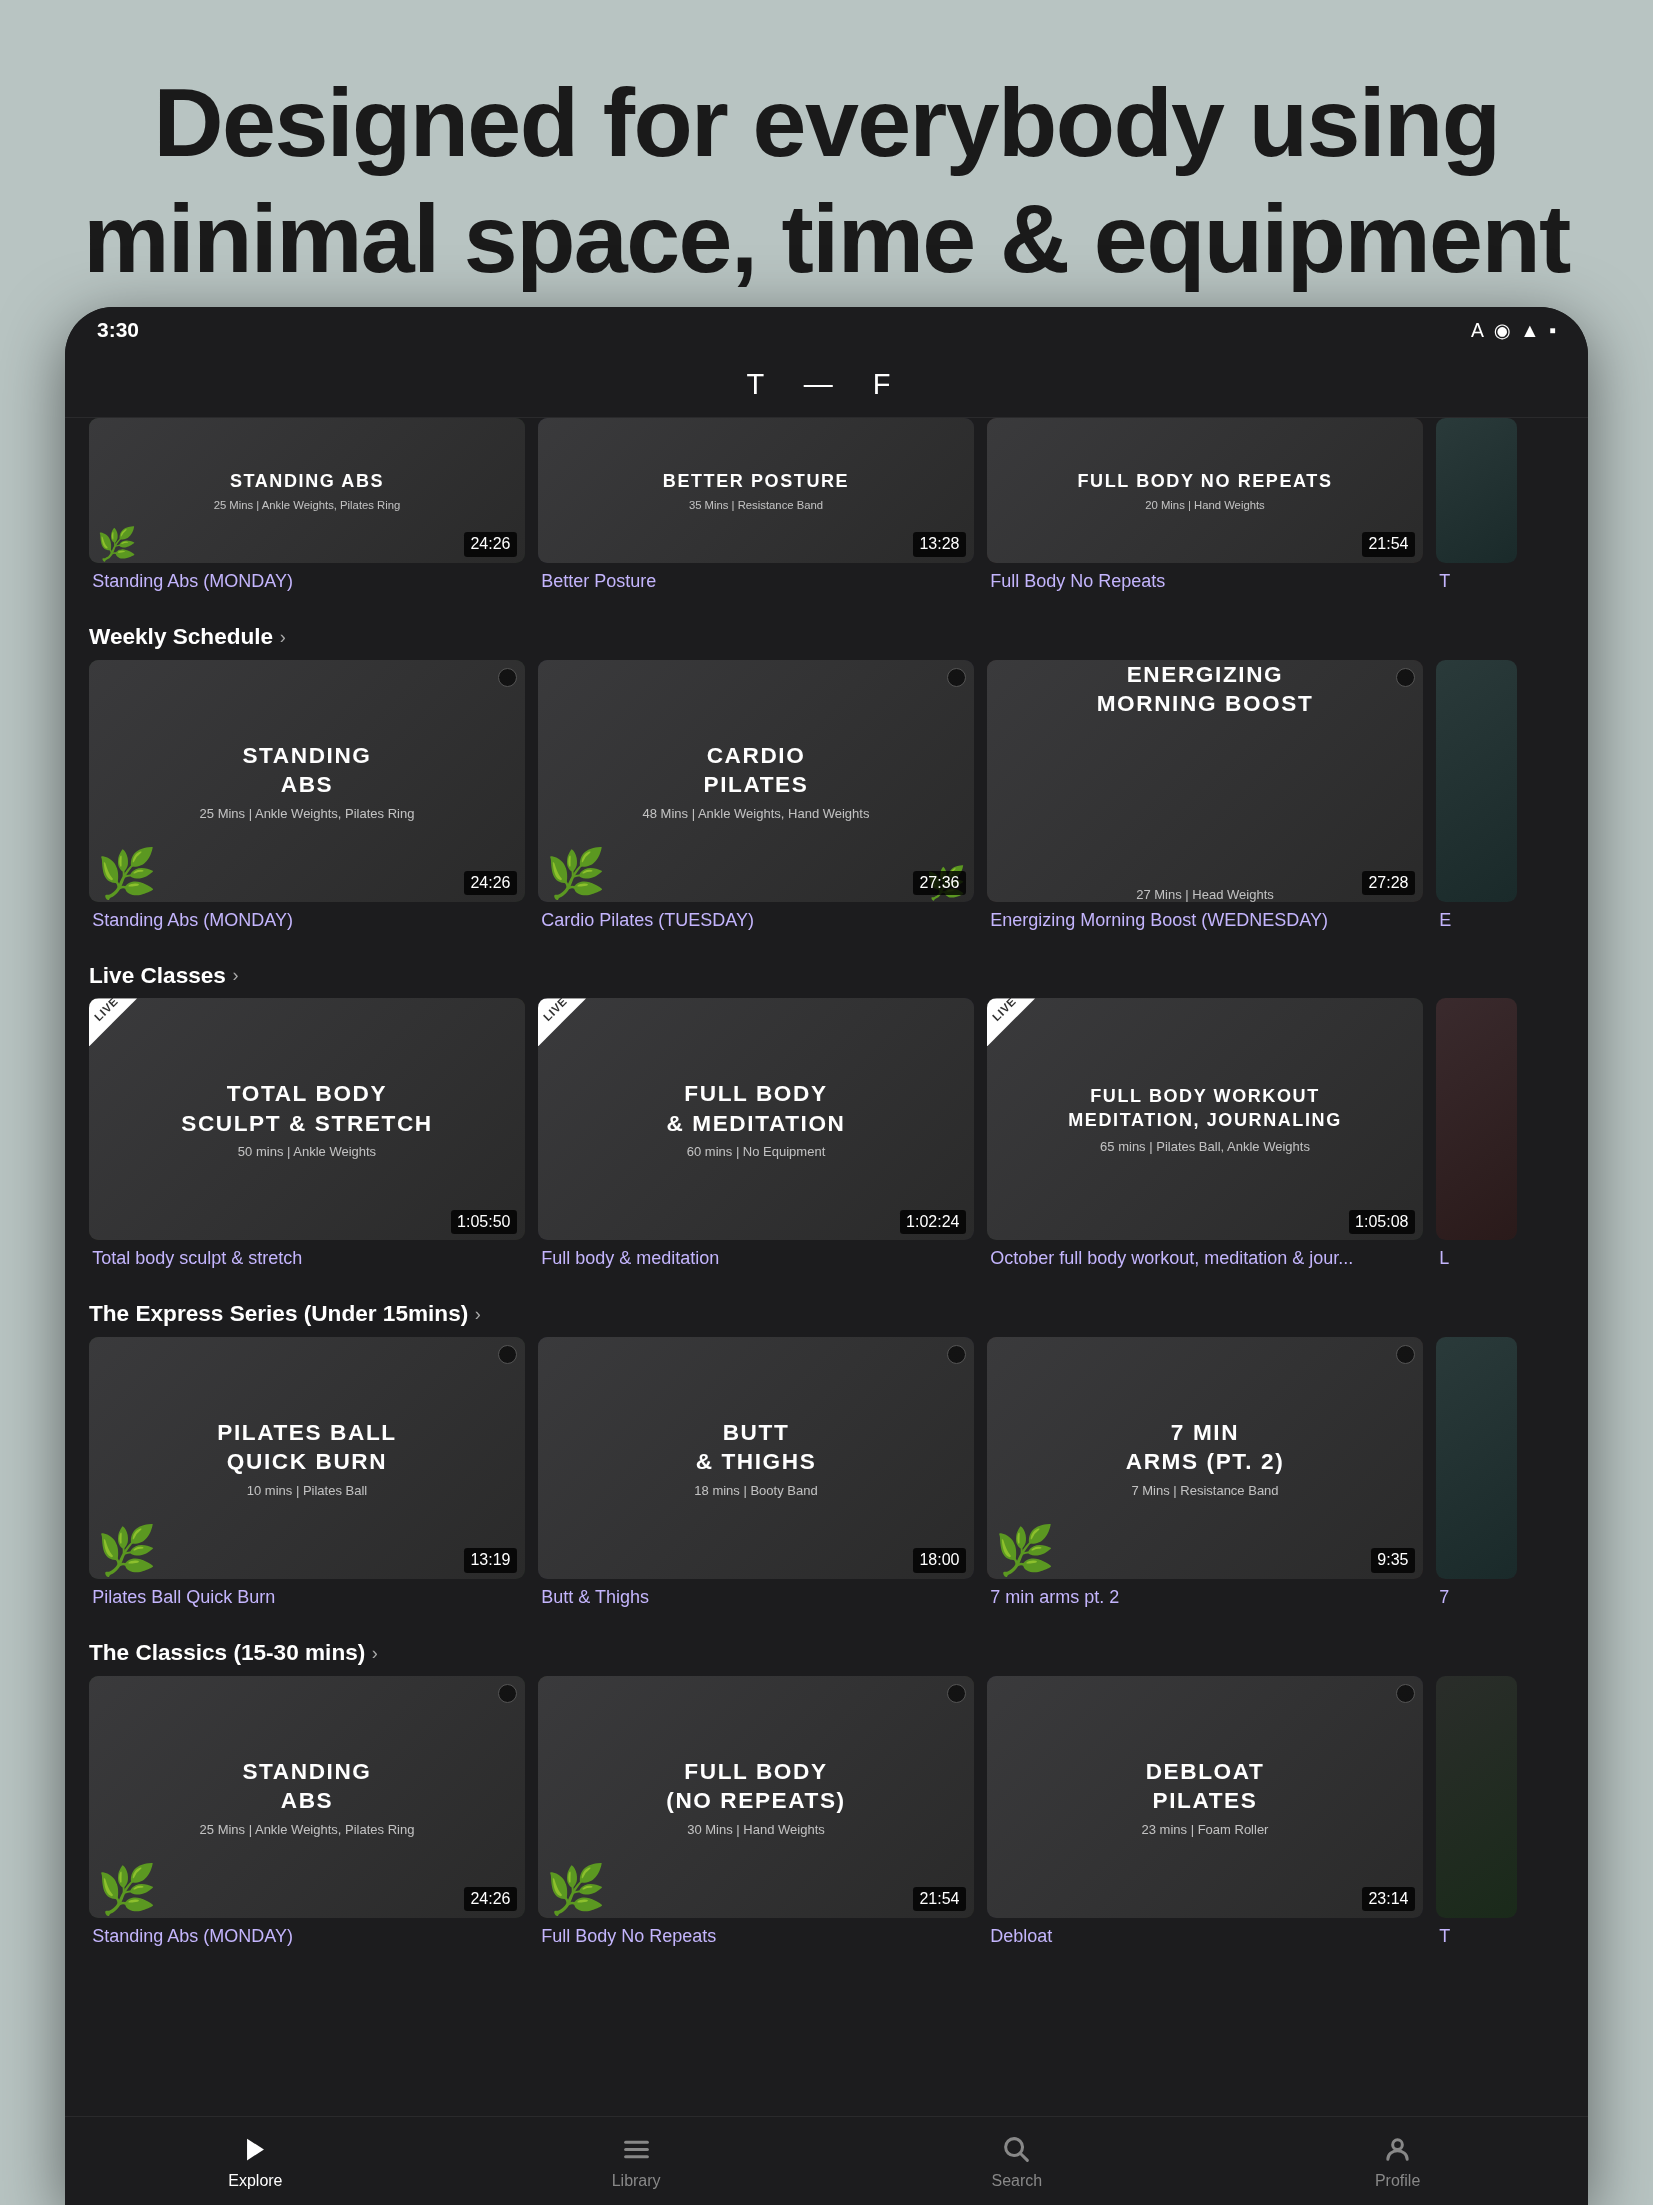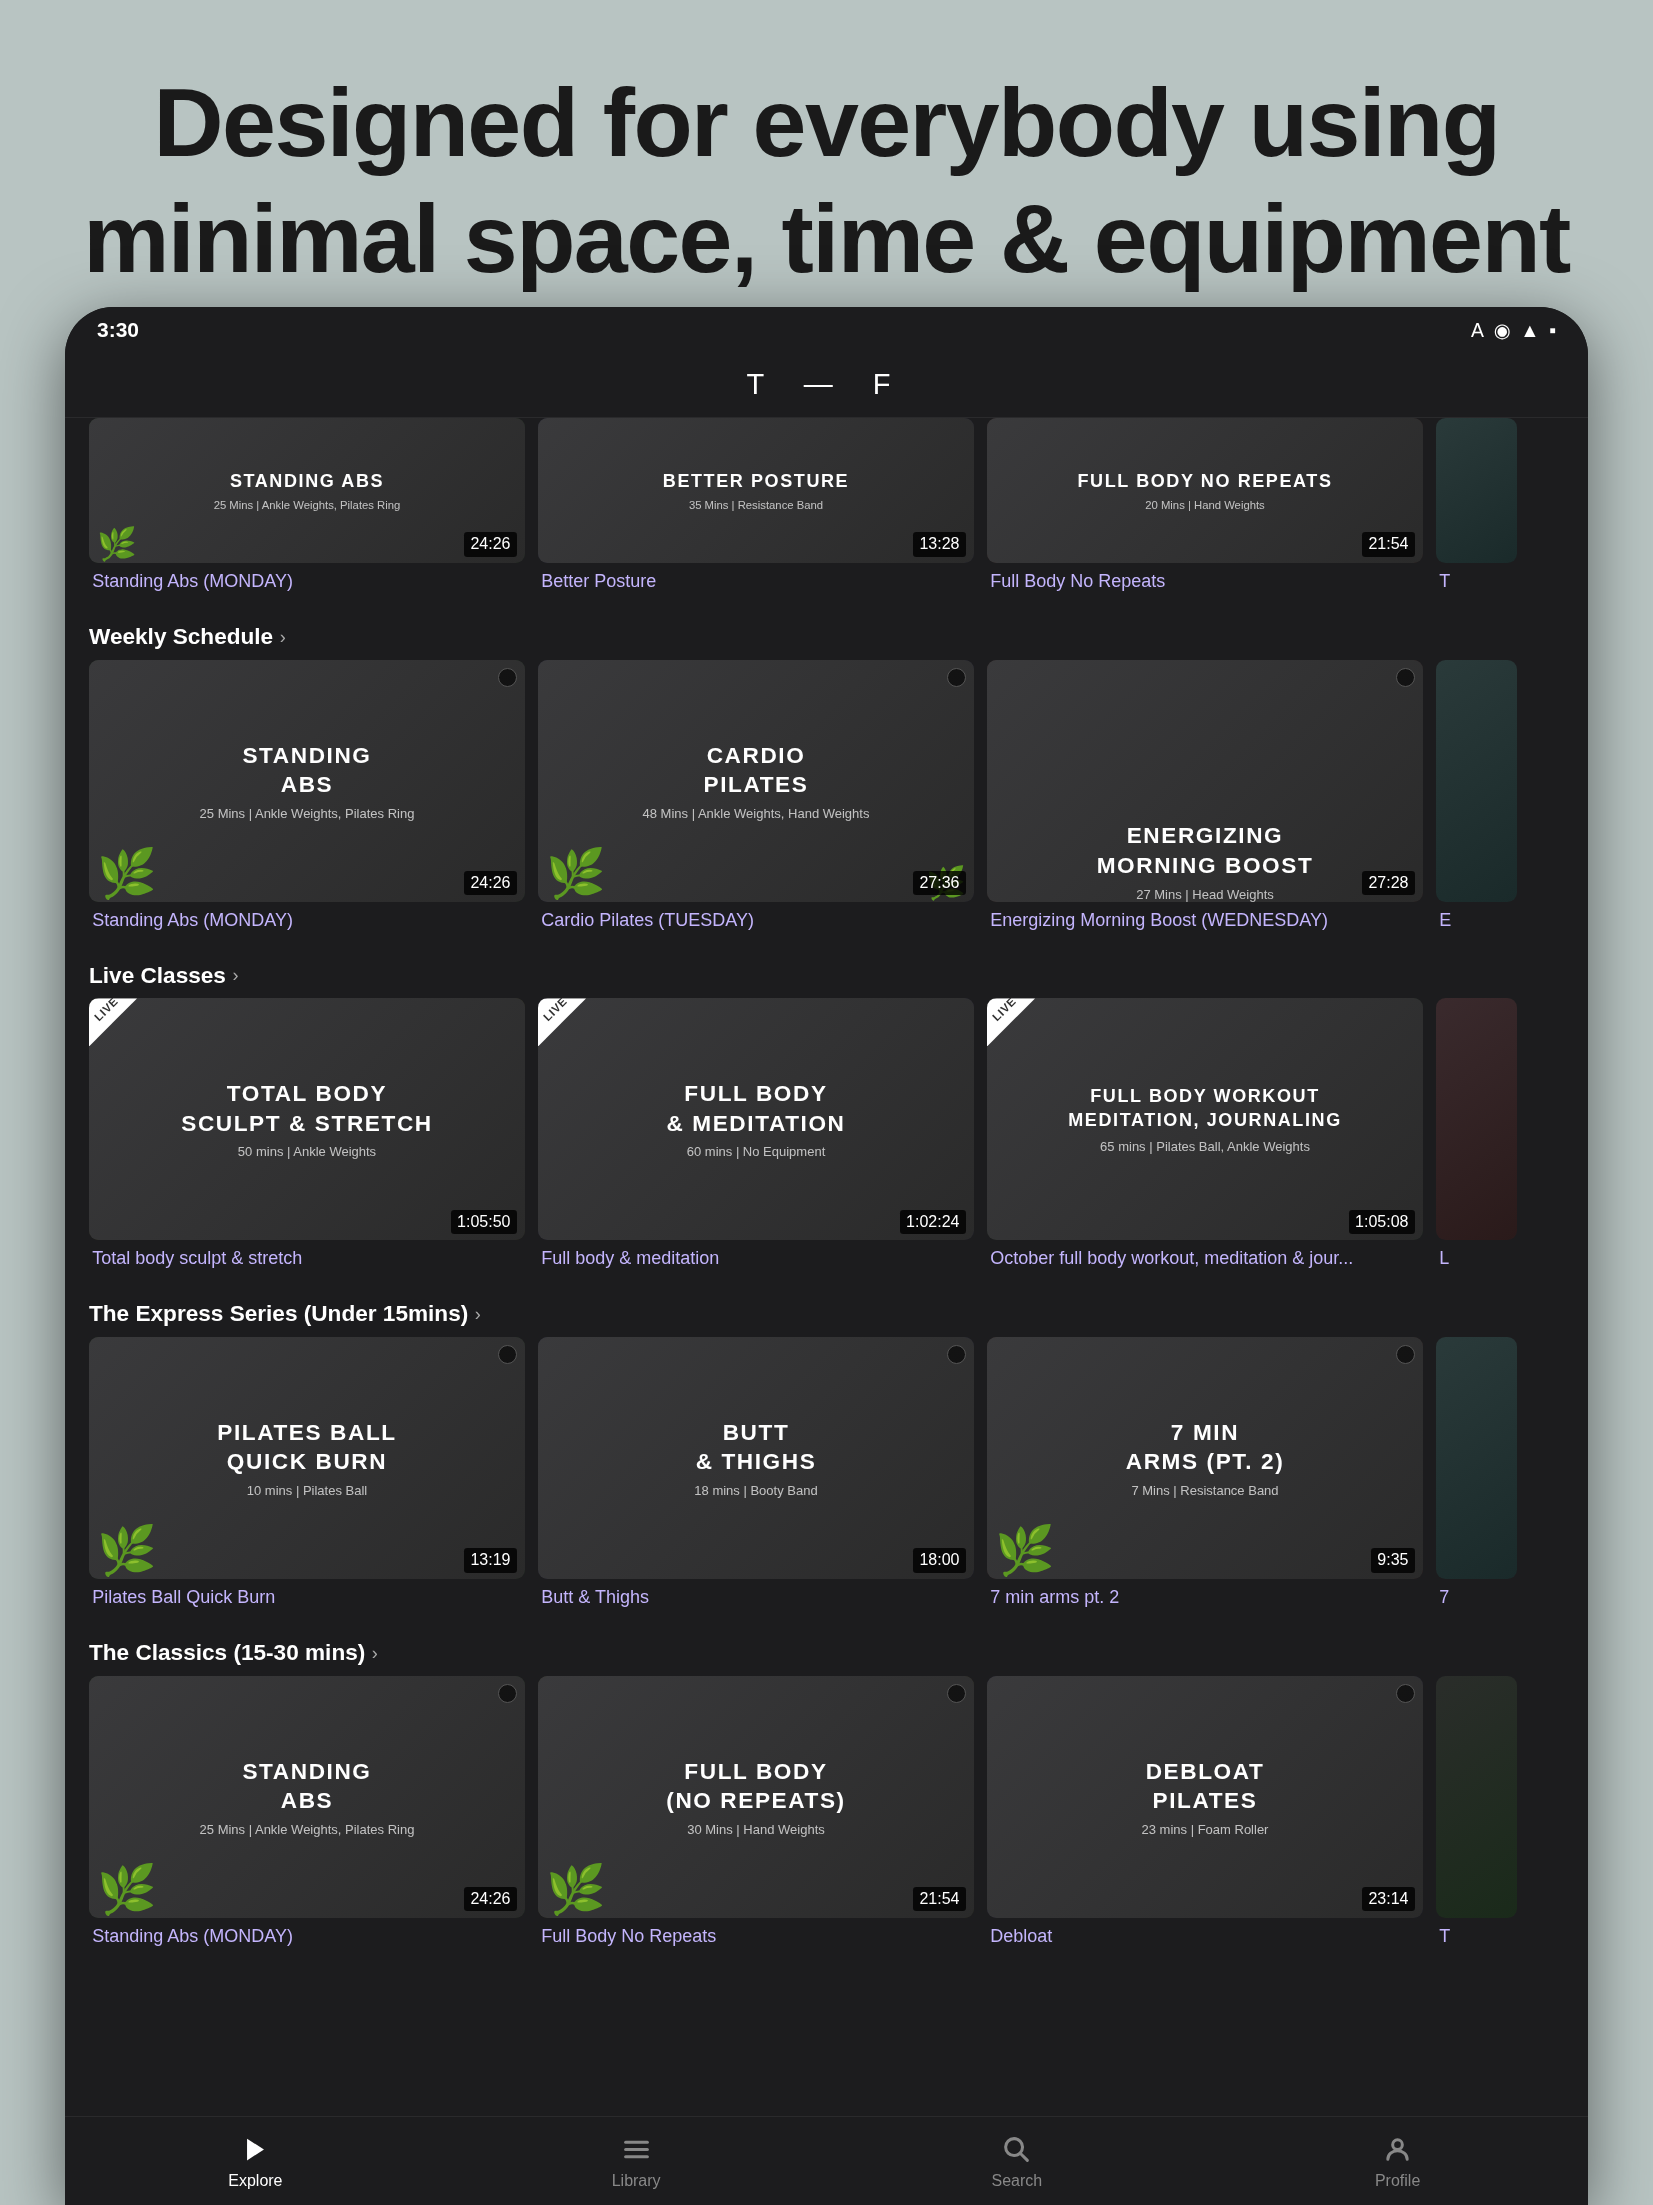--- a/index.html
+++ b/index.html
@@ -369,21 +369,21 @@
               <div class="thumb-title">CARDIO<br>PILATES</div>
               <div class="thumb-subtitle">48 Mins | Ankle Weights, Hand Weights</div>
               <div class="dot-badge"></div>
               <span class="thumb-duration">27:36</span>
             </div>
           </div>
           <div class="card-label">Cardio Pilates (TUESDAY)</div>
         </div>
         <div class="video-card">
           <div class="video-thumbnail bg-dark3">
-            <div class="thumb-bg" style="position:relative;display:flex;flex-direction:column;align-items:center;justify-content:flex-end;height:100%;">
+            <div class="thumb-bg" style="position:relative;display:flex;flex-direction:column;align-items:center;justify-content:space-between;height:100%;">
               <div class="thumb-title">ENERGIZING<br>MORNING BOOST</div>
               <div class="thumb-subtitle">27 Mins | Head Weights</div>
               <div class="dot-badge"></div>
               <span class="thumb-duration">27:28</span>
             </div>
           </div>
           <div class="card-label">Energizing Morning Boost (WEDNESDAY)</div>
         </div>
         <div class="video-card" style="flex:0 0 81px;overflow:hidden;">
           <div class="video-thumbnail bg-dark4" style="width:81px;"></div>

